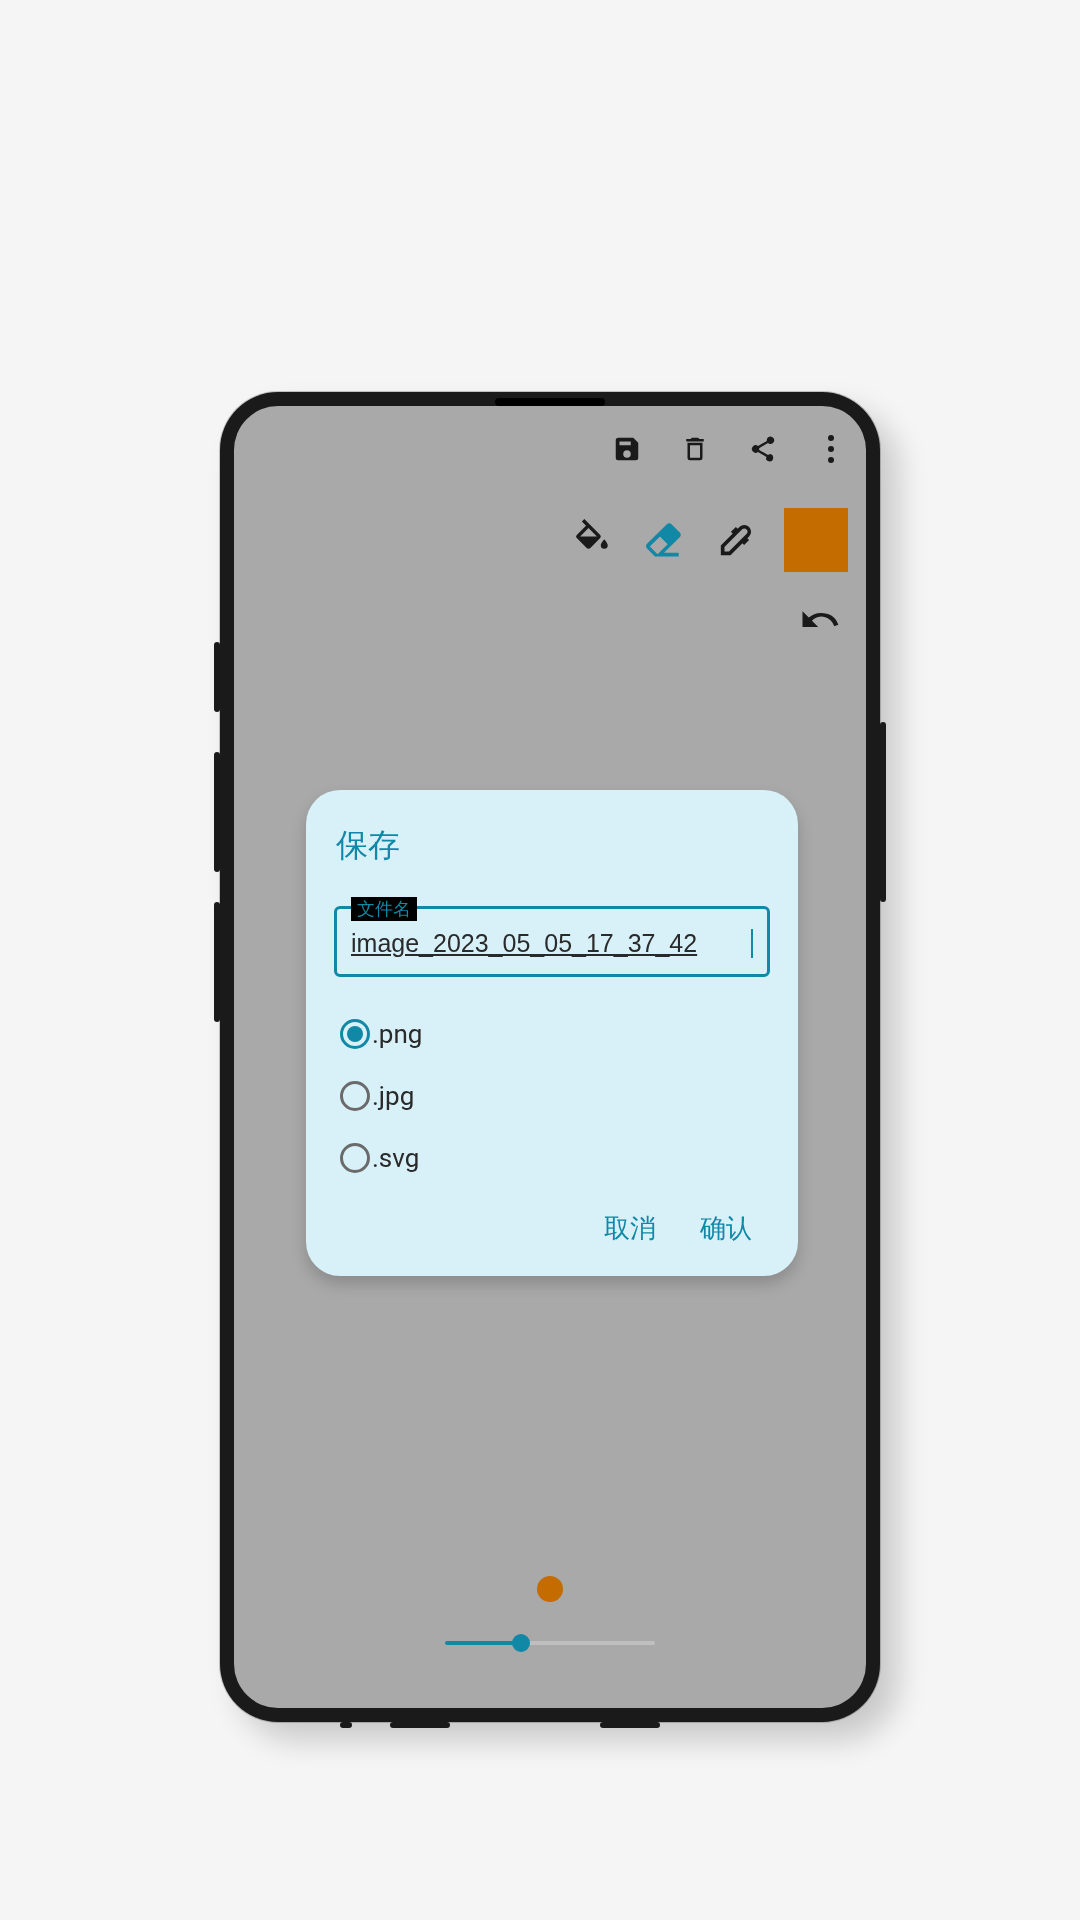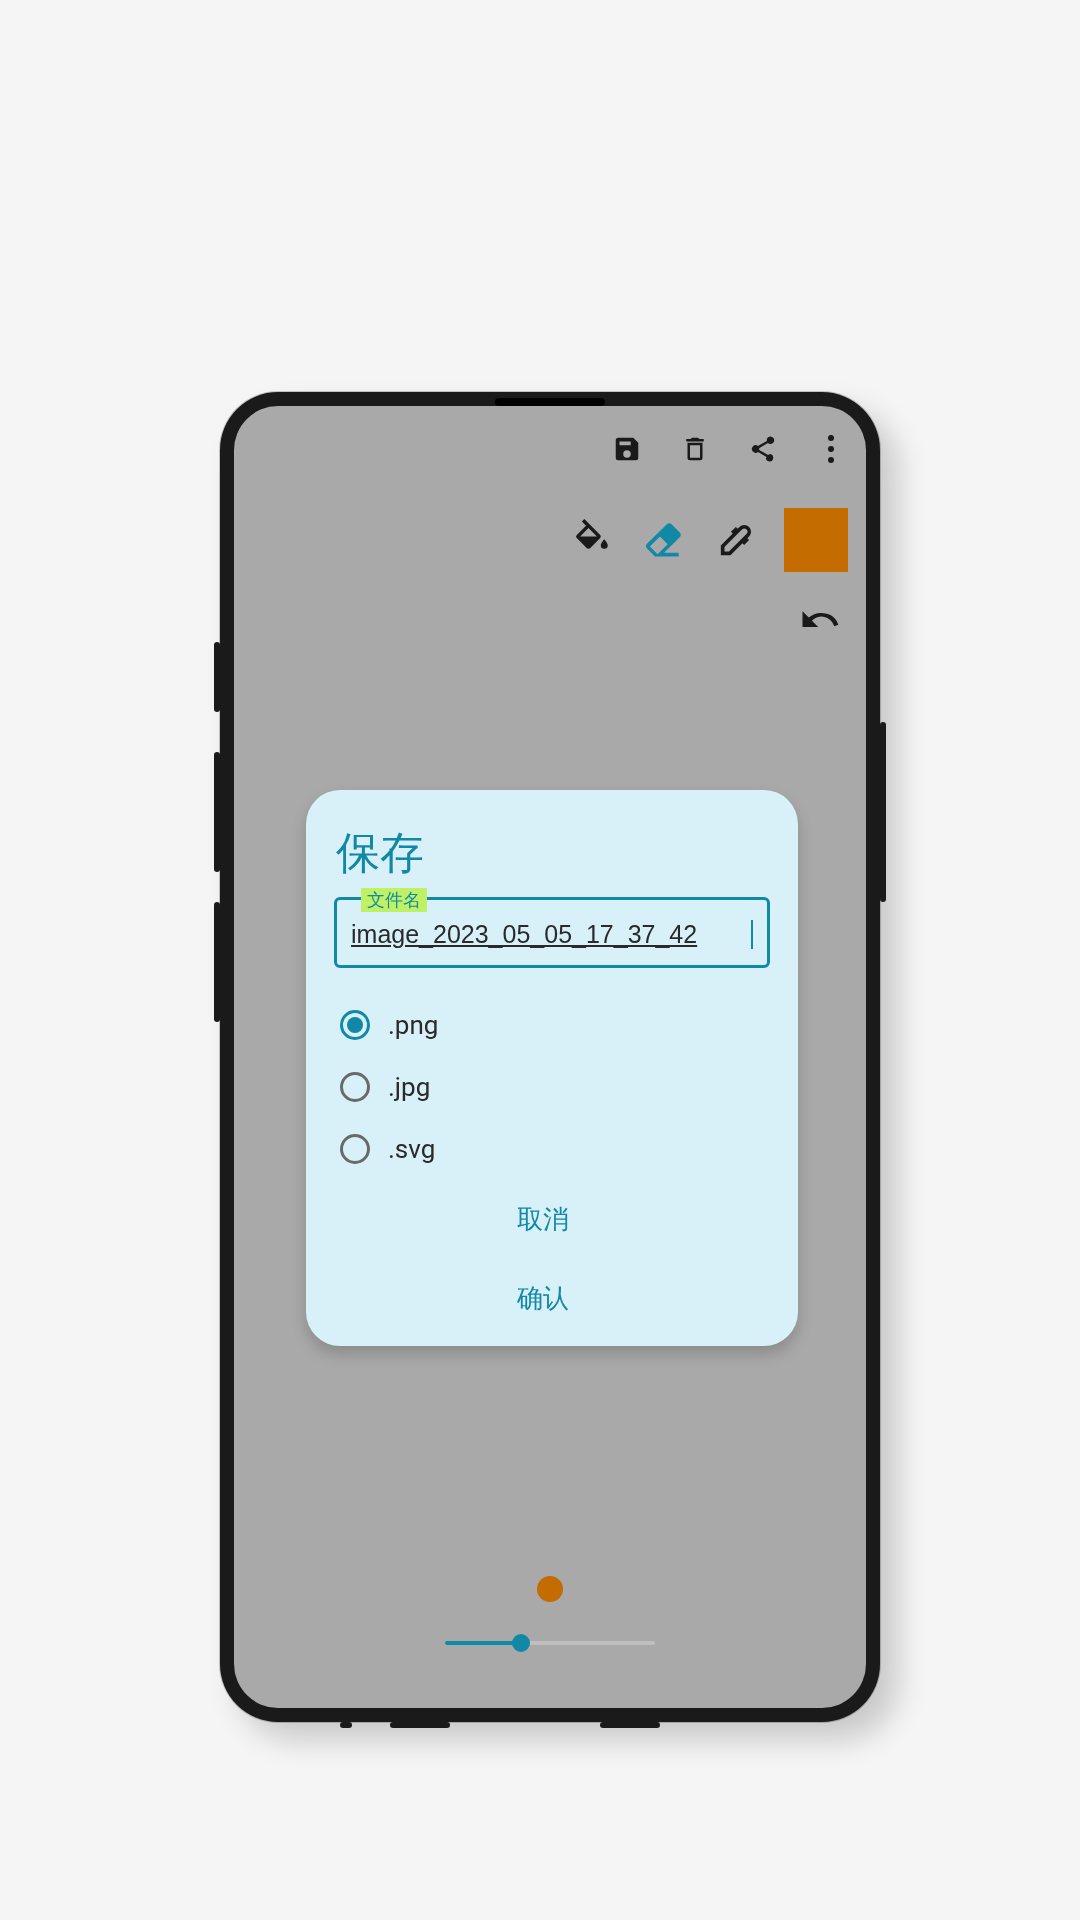--- a/index.html
+++ b/index.html
@@ -131,70 +131,69 @@
     left: 72px;
     top: 384px;
     width: 492px;
     background: #d8f0f8;
     border-radius: 34px;
     padding: 34px 28px 20px 28px;
     box-shadow: 0 8px 16px rgba(0,0,0,0.18);
   }
   .dialog-title {
     color: #1088a6;
-    font-size: 44px;
+    font-size: 32px;
     font-weight: 400;
-    margin-bottom: 14px;
+    margin-bottom: 38px;
     padding-left: 2px;
   }
   .field-wrap {
     position: relative;
     border: 3px solid #1088a6;
     border-radius: 6px;
     padding: 20px 14px 16px 14px;
     margin-bottom: 28px;
   }
   .field-label {
     position: absolute;
     top: -12px;
-    left: 24px;
-    background: #bef264;
+    left: 14px;
+    background: #000000;
     color: #1088a6;
     font-size: 18px;
     padding: 0 6px;
   }
   .field-input {
     width: 100%;
     border: none;
     background: transparent;
     font-size: 25px;
     color: #2a2a2a;
     outline: none;
     border-right: 2px solid #1088a6;
     padding-right: 1px;
     text-decoration: underline;
   }
 
   .radio-list { display:flex; flex-direction:column; gap:32px; padding: 14px 0 28px 6px; }
-  .radio-item { display:flex; align-items:center; gap:18px; cursor:pointer; }
+  .radio-item { display:flex; align-items:center; gap:2px; cursor:pointer; }
   .radio-outer {
     width:30px; height:30px; border-radius:50%;
     border: 3px solid #6a6a6a;
     display:flex; align-items:center; justify-content:center;
     flex-shrink:0;
   }
   .radio-item.selected .radio-outer { border-color:#1088a6; }
   .radio-inner { width:16px; height:16px; border-radius:50%; background:#1088a6; display:none; }
   .radio-item.selected .radio-inner { display:block; }
   .radio-label { font-size:26px; color:#2a2a2a; }
 
   .dialog-actions {
     display:flex; justify-content:flex-end; gap:44px;
     padding: 10px 18px 10px 0;
-    flex-direction: column;
   }
   .dlg-btn {
     color:#1088a6; font-size:26px; font-weight:500; cursor:pointer;
     background:none; border:none;
   }
 </style>
 </head>
 <body>
 
 <div class="phone-frame">

